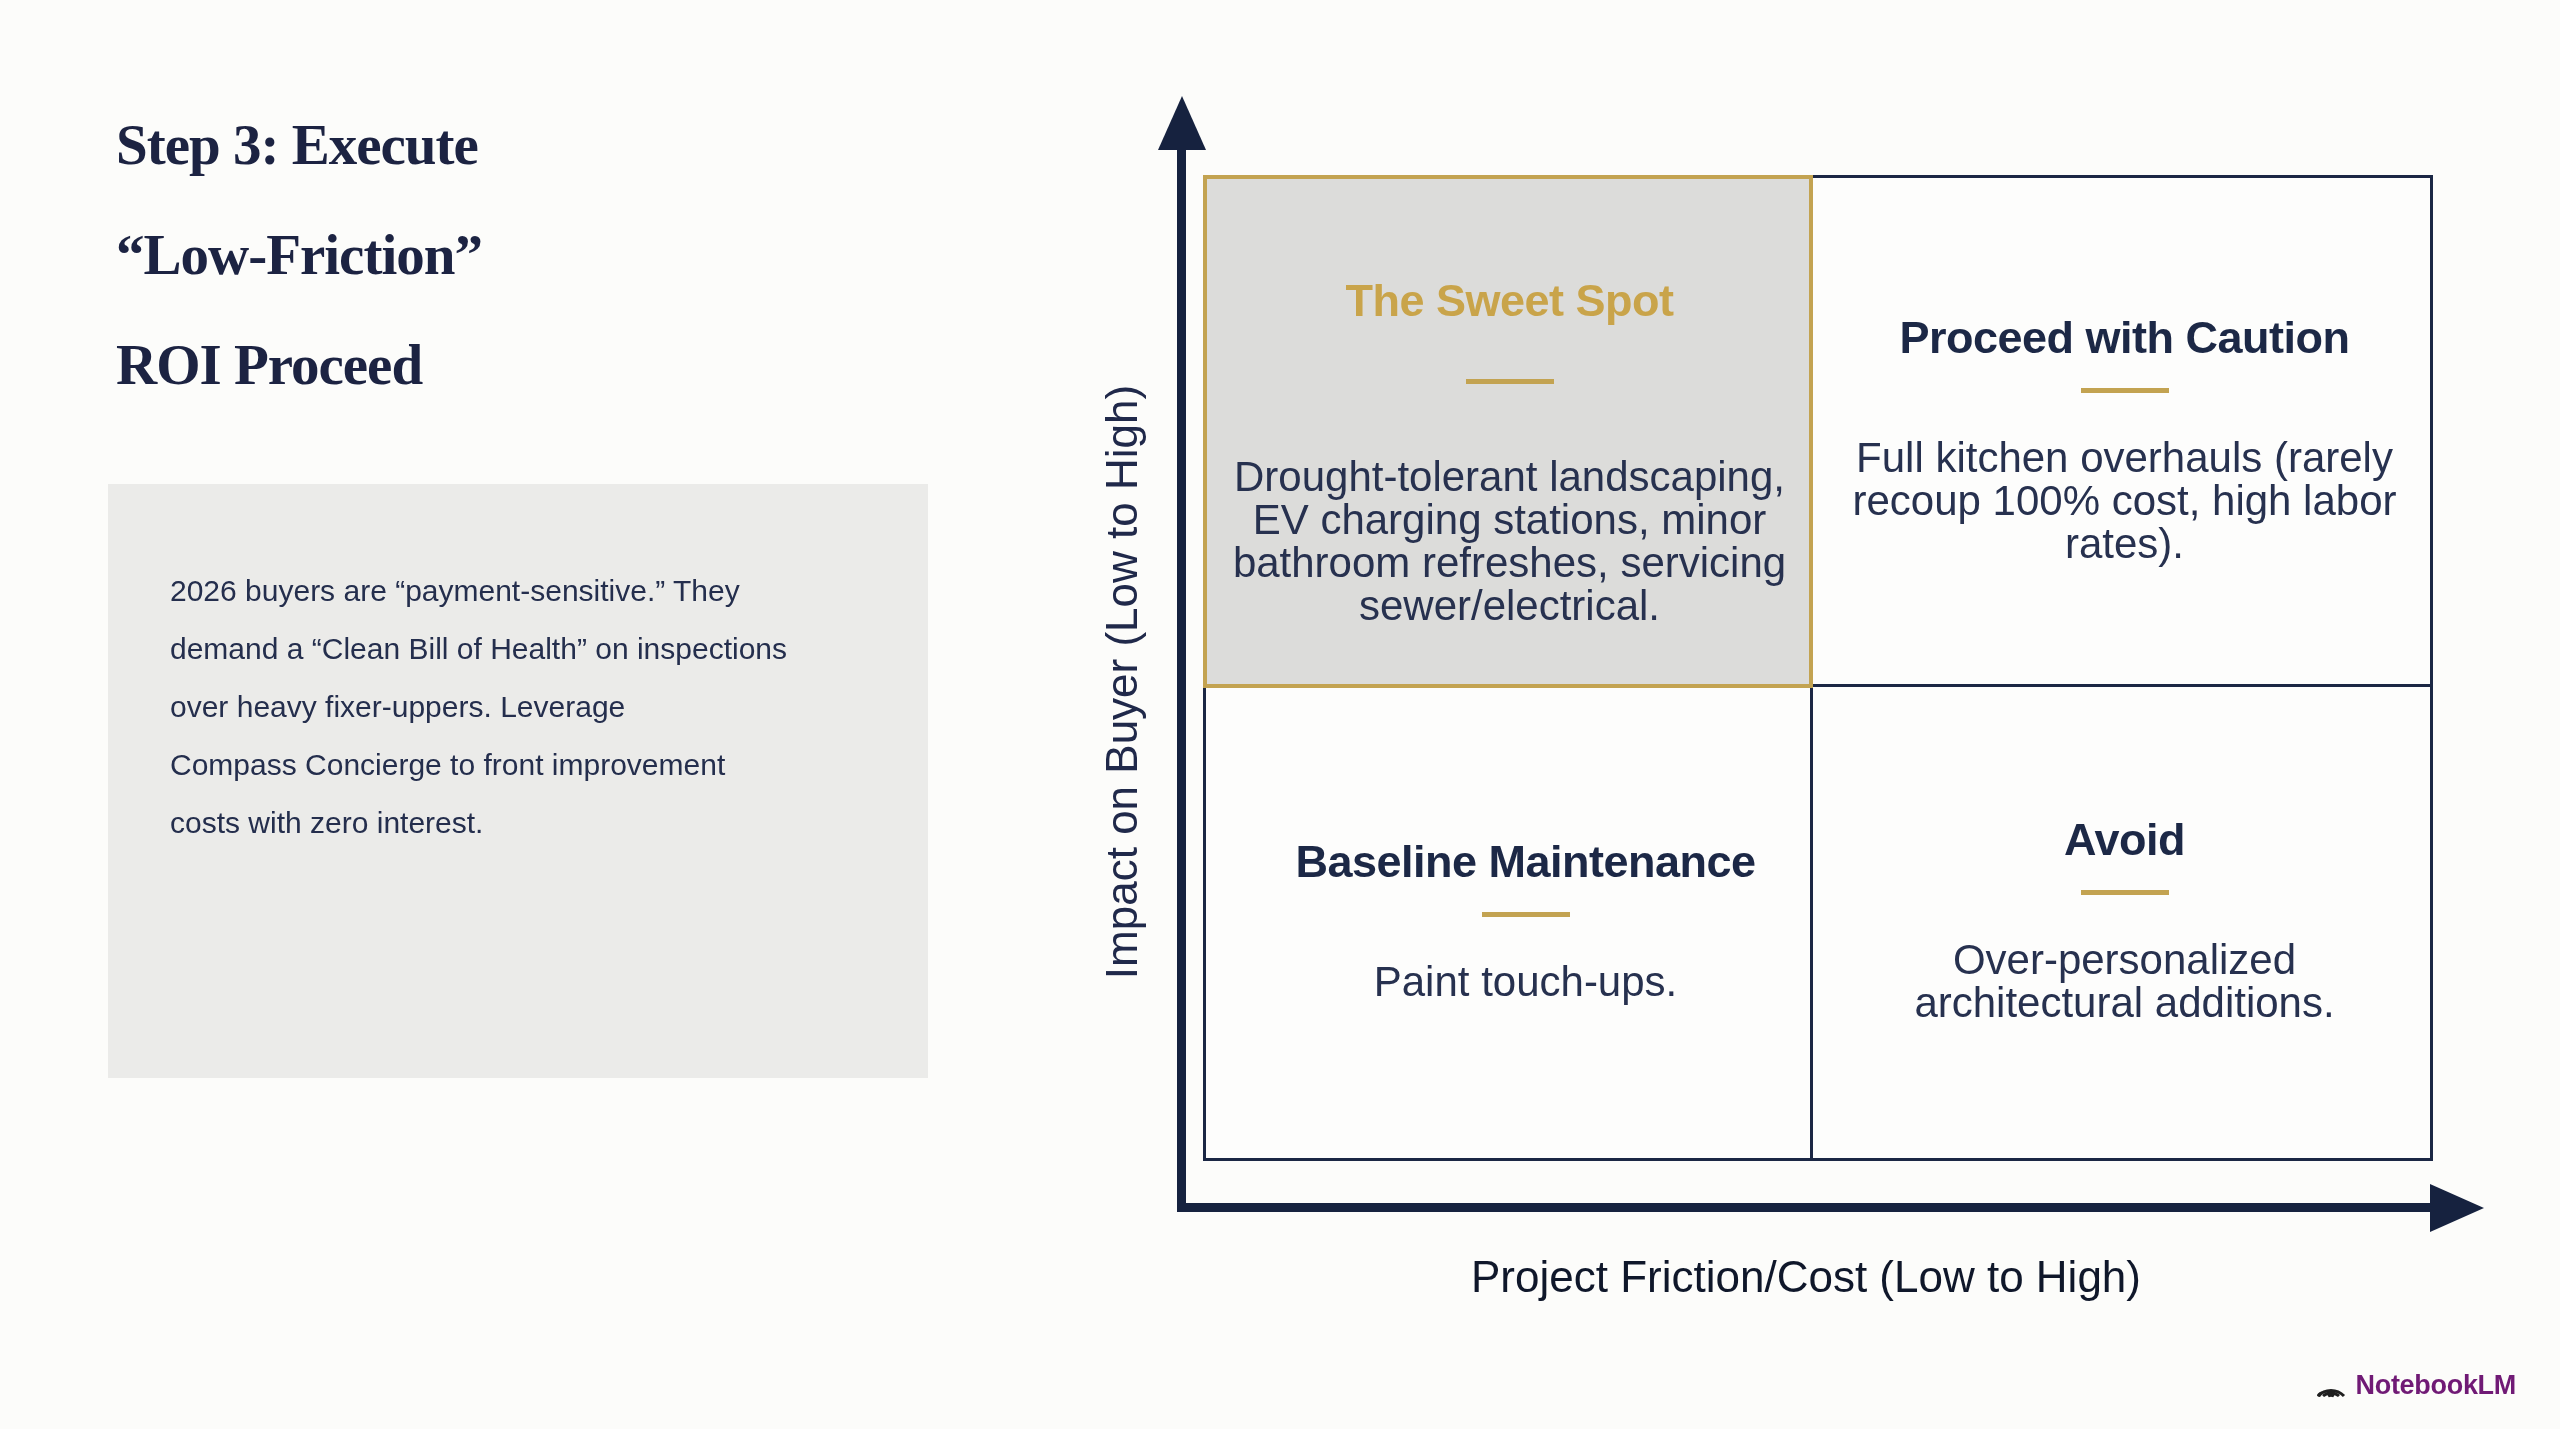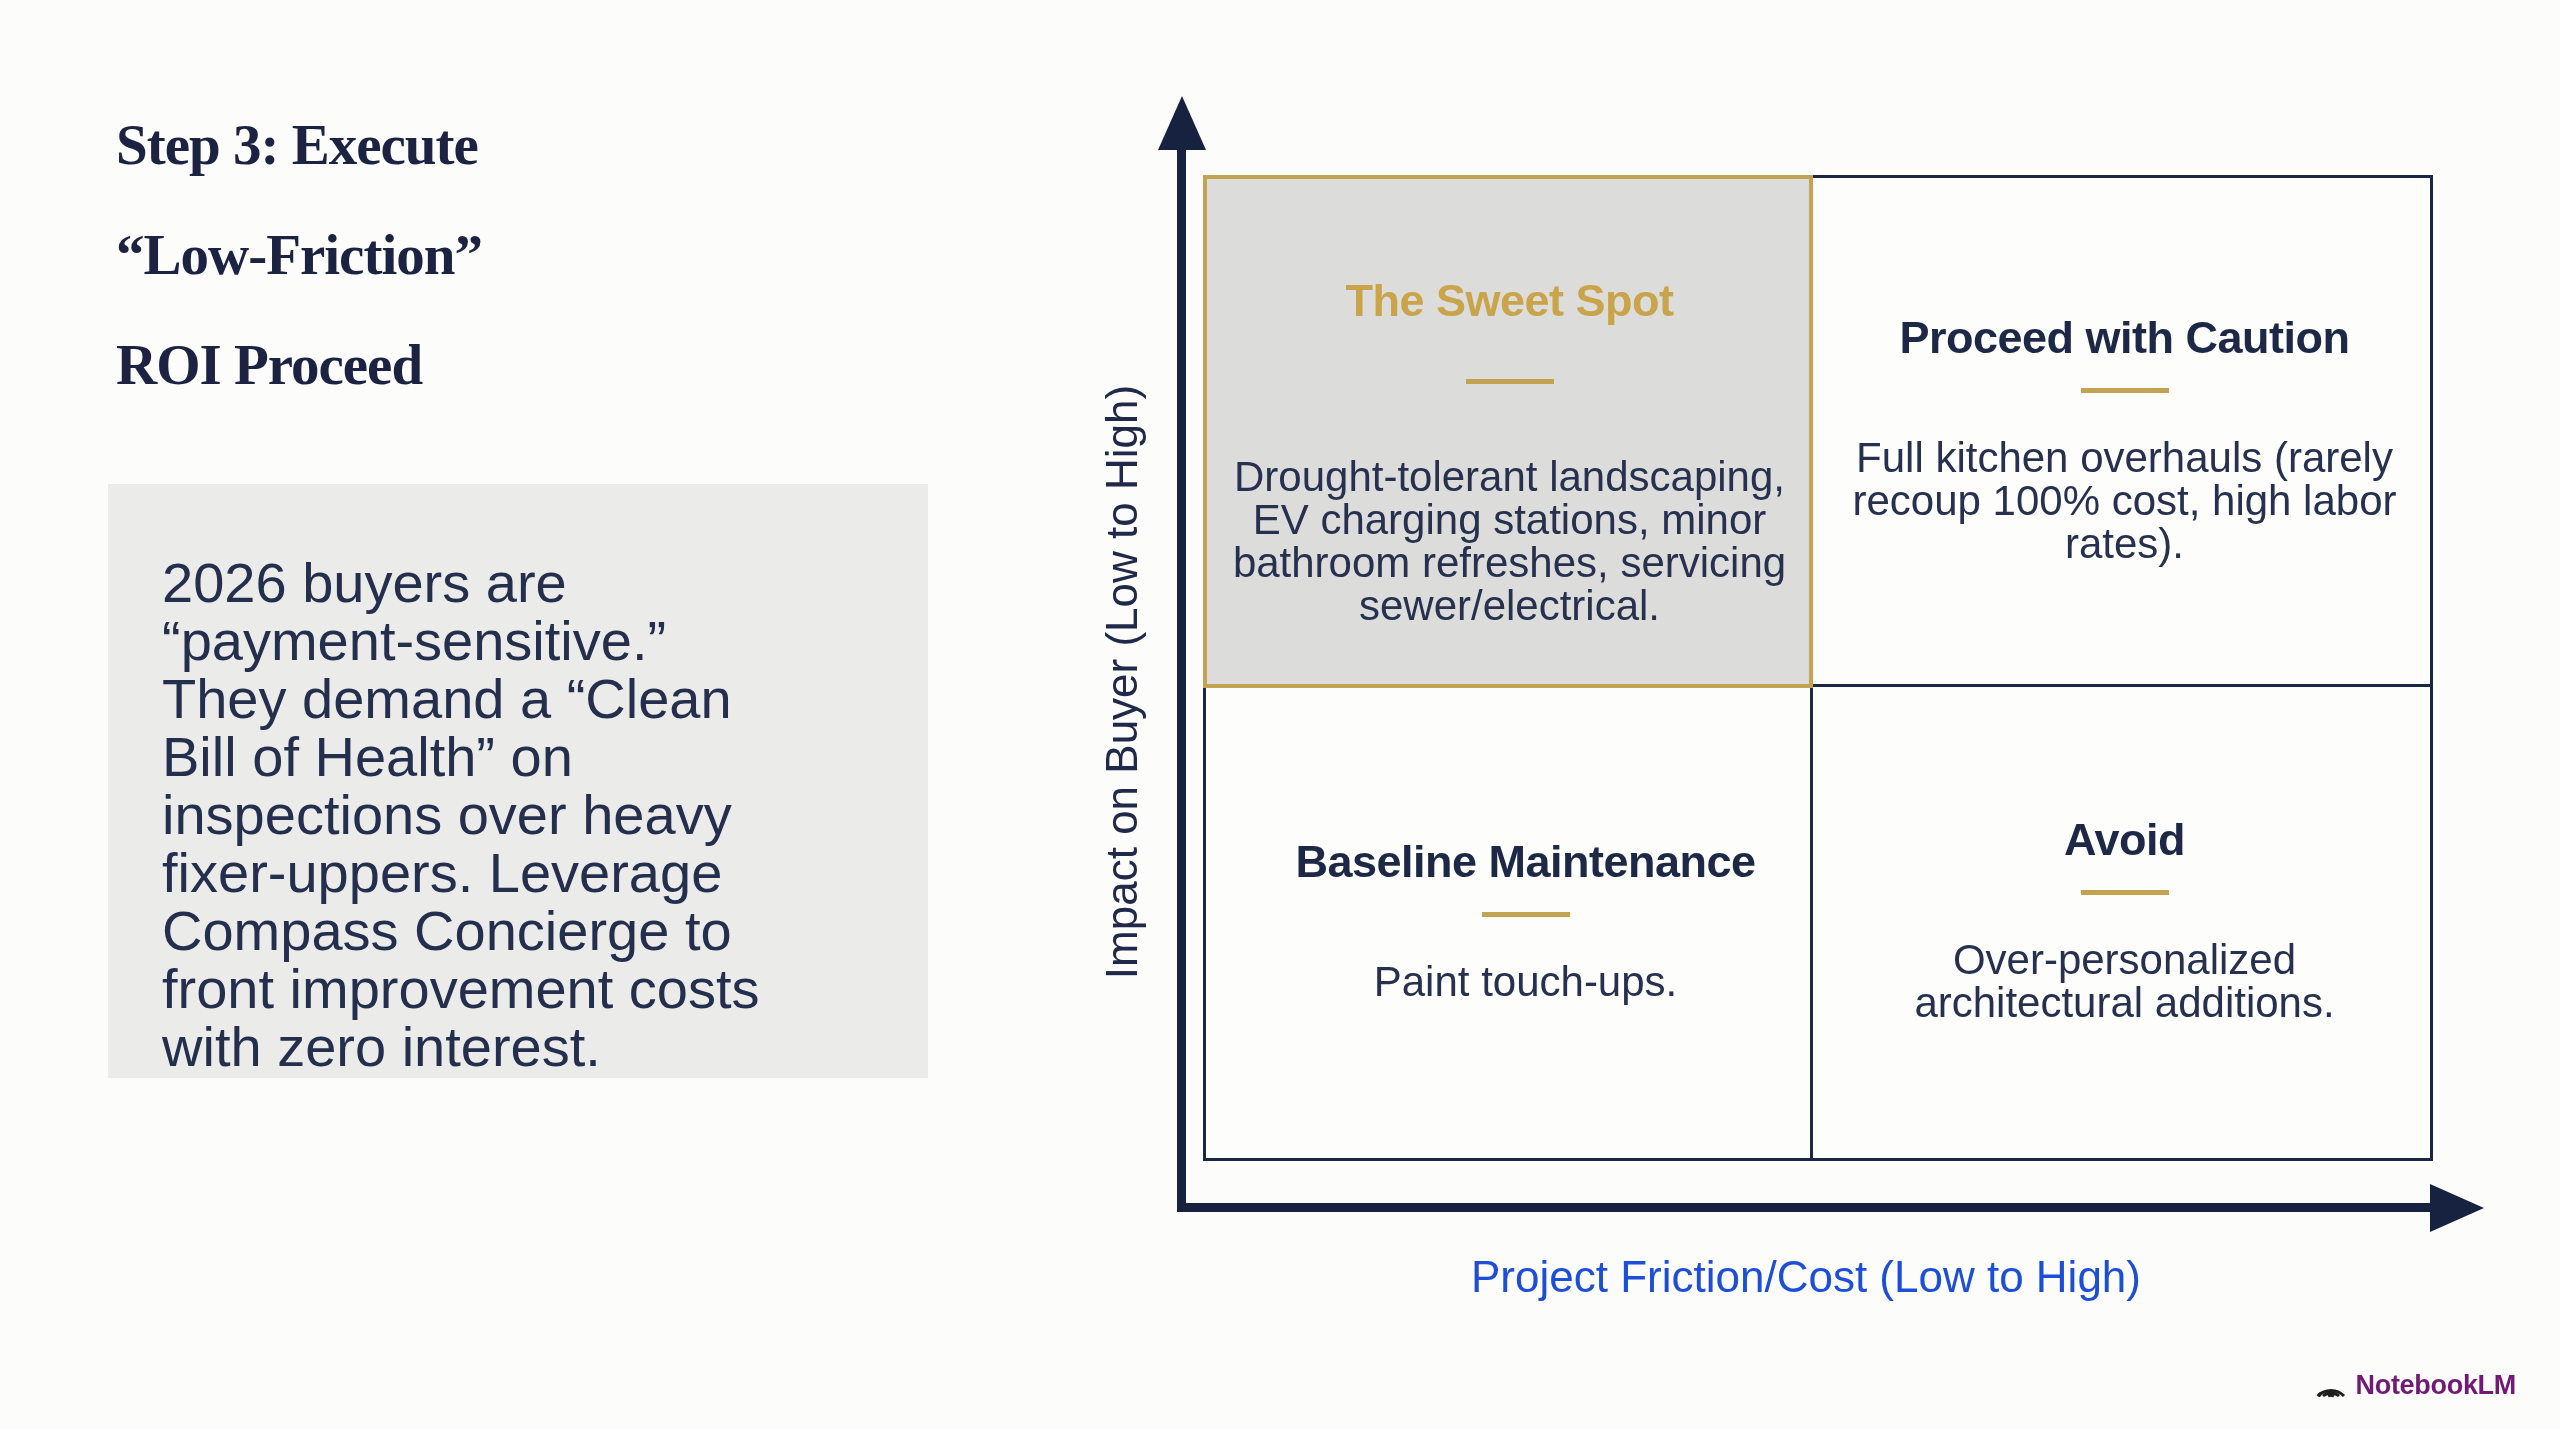--- a/index.html
+++ b/index.html
@@ -22,22 +22,22 @@
     letter-spacing:-1px;
   }
   .note-box{
     position:absolute;left:108px;top:484px;
     width:820px;height:594px;
     background:#ebebe9;
     box-sizing:border-box;
     padding:70px 128px 0 54px;
   }
   .note-box p{
-    margin:0;
-    font-size:56px;line-height:58px;
+    margin:8px;
+    font-size:30px;line-height:58px;
     color:#242e4d;
     white-space:pre-line;
   }
 
   
   .matrix{
     position:absolute;left:1203px;top:175px;
     width:1230px;height:986px;
     border:3px solid #1b2744;
     box-sizing:border-box;
@@ -94,21 +94,21 @@
     border-left:54px solid #16223f;
   }
   .y-axis-label{
     position:absolute;left:1122px;top:682px;
     transform:translate(-50%,-50%) rotate(-90deg);
     font-size:44px;color:#20294a;white-space:nowrap;
   }
   .x-axis-label{
     position:absolute;left:1806px;top:1252px;
     transform:translateX(-50%);
-    font-size:44px;color:#1d4ed8;white-space:nowrap;
+    font-size:44px;color:#0f172a;white-space:nowrap;
   }
 
   
   .watermark{
     position:absolute;right:44px;top:1370px;
     display:flex;align-items:center;gap:8px;
     color:#701a75;
   }
   .watermark-text{
     font-size:27px;font-weight:700;letter-spacing:-0.3px;

